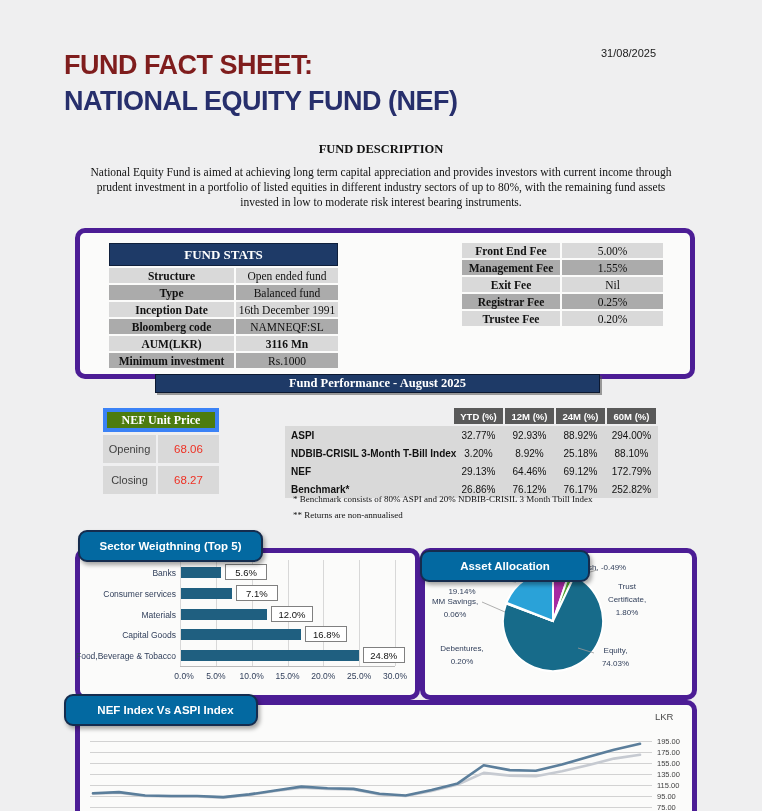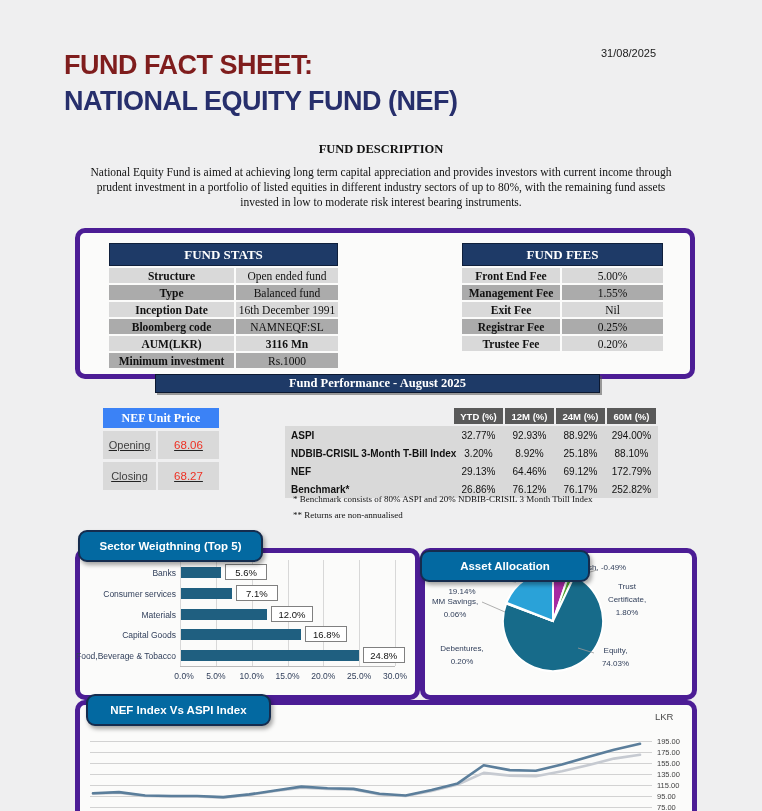--- a/index.html
+++ b/index.html
@@ -31,24 +31,24 @@
   .row-b{background:#ababab;}
   .cell.lbl{font-weight:bold;color:#111;}
   .cell.val{color:#111;}
   .val-blue{color:#2e75b6;font-weight:bold;}
 
   
   #perf-header{left:155px;top:374px;width:443px;height:17px;background:#1e3a67;border:1px solid #0c1830;
       color:#fff;font-family:"Liberation Serif",serif;font-weight:bold;font-size:12.5px;
       display:flex;align-items:center;justify-content:center;box-shadow:2px 2px 0 rgba(80,80,80,0.55);}
   #unit-table{left:103px;top:408px;width:116px;}
-  #unit-head{background:#3b82f6;border:2px solid #3b82f6;color:#fff;height:16px;
+  #unit-head{background:#4d7c0f;border:4px solid #3b82f6;color:#fff;height:16px;
       font-family:"Liberation Serif",serif;font-weight:bold;font-size:12px;
       display:flex;align-items:center;justify-content:center;}
-  .unit-row{display:grid;grid-template-columns:53px 61px;grid-gap:2px;margin-top:3px;text-decoration:underline;}
+  .unit-row{display:grid;grid-template-columns:53px 61px;grid-gap:2px;margin-top:3px;}
   .unit-cell{background:#d9d9d9;height:28px;display:flex;align-items:center;justify-content:center;}
   .unit-lbl{font-size:11px;color:#3f3f3f;}
   .unit-val{font-size:11.5px;color:#ee3124;}
 
   #perf-table{left:285px;top:408px;width:373px;}
   .ph-row{position:relative;height:16px;}
   .ph-cell{position:absolute;top:0;height:16px;background:#595959;color:#fff;font-weight:bold;
       font-size:9.5px;display:flex;align-items:center;justify-content:center;}
   #perf-body{position:relative;background:#d9d9d9;margin-top:2px;}
   .pr{position:relative;height:18px;}
@@ -69,21 +69,21 @@
   .xtick{position:absolute;width:40px;text-align:center;font-size:8.5px;color:#33415c;}
   #sector-axis{position:absolute;background:#b9b9b9;}
 
   
   #asset-card{left:420px;top:548px;width:267px;height:142px;}
   #asset-pill{left:420px;top:550px;width:166px;height:28px;}
   .pie-lbl{position:absolute;font-size:8px;color:#33415c;text-align:center;line-height:13px;white-space:pre-line;}
 
   
   #line-card{left:75px;top:700px;width:612px;height:135px;}
-  #line-pill{left:86px;top:694px;width:181px;height:28px;}
+  #line-pill{left:64px;top:694px;width:181px;height:28px;padding-left:9px;}
   #lkr-lbl{left:655px;top:711px;font-size:9.5px;color:#4a4a4a;}
   .hgrid{position:absolute;height:1px;background:#d2d2d2;}
   .ytick{position:absolute;left:657px;width:40px;font-size:7.5px;color:#3f3f3f;}
 </style>
 </head>
 <body>
 
 <div id="page">
 
   <div class="abs" id="date">31/08/2025</div>
@@ -102,21 +102,20 @@
         <div class="cell lbl row-a">Inception Date</div>
         <div class="cell val row-a">16th December 1991</div>
         <div class="cell lbl row-b">Bloomberg code</div>
         <div class="cell val row-b">NAMNEQF:SL</div>
         <div class="cell lbl row-a">AUM(LKR)</div>
         <div class="cell val row-a val-blue">3116 Mn</div>
         <div class="cell lbl row-b">Minimum investment</div>
         <div class="cell val row-b">Rs.1000</div>
       </div>
     <div class="abs mini-table" id="fees-table" style="left:382px;top:10px;grid-template-columns:98px 101px;">
-        <div class="th" style="grid-column: 1 / span 2; height: 21px;">FUND FEES</div>
         <div class="cell lbl row-a">Front End Fee</div>
         <div class="cell val row-a">5.00%</div>
         <div class="cell lbl row-b">Management Fee</div>
         <div class="cell val row-b">1.55%</div>
         <div class="cell lbl row-a">Exit Fee</div>
         <div class="cell val row-a">Nil</div>
         <div class="cell lbl row-b">Registrar Fee</div>
         <div class="cell val row-b">0.25%</div>
         <div class="cell lbl row-a">Trustee Fee</div>
         <div class="cell val row-a">0.20%</div>

